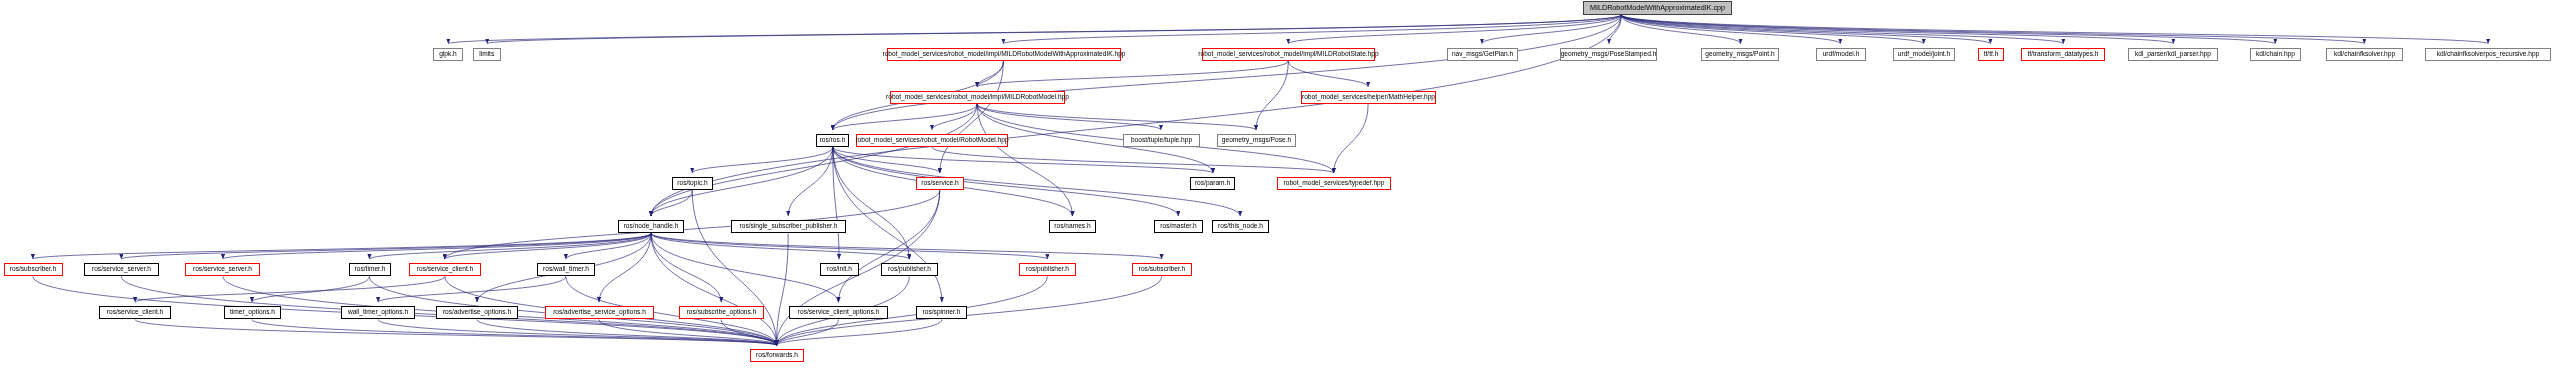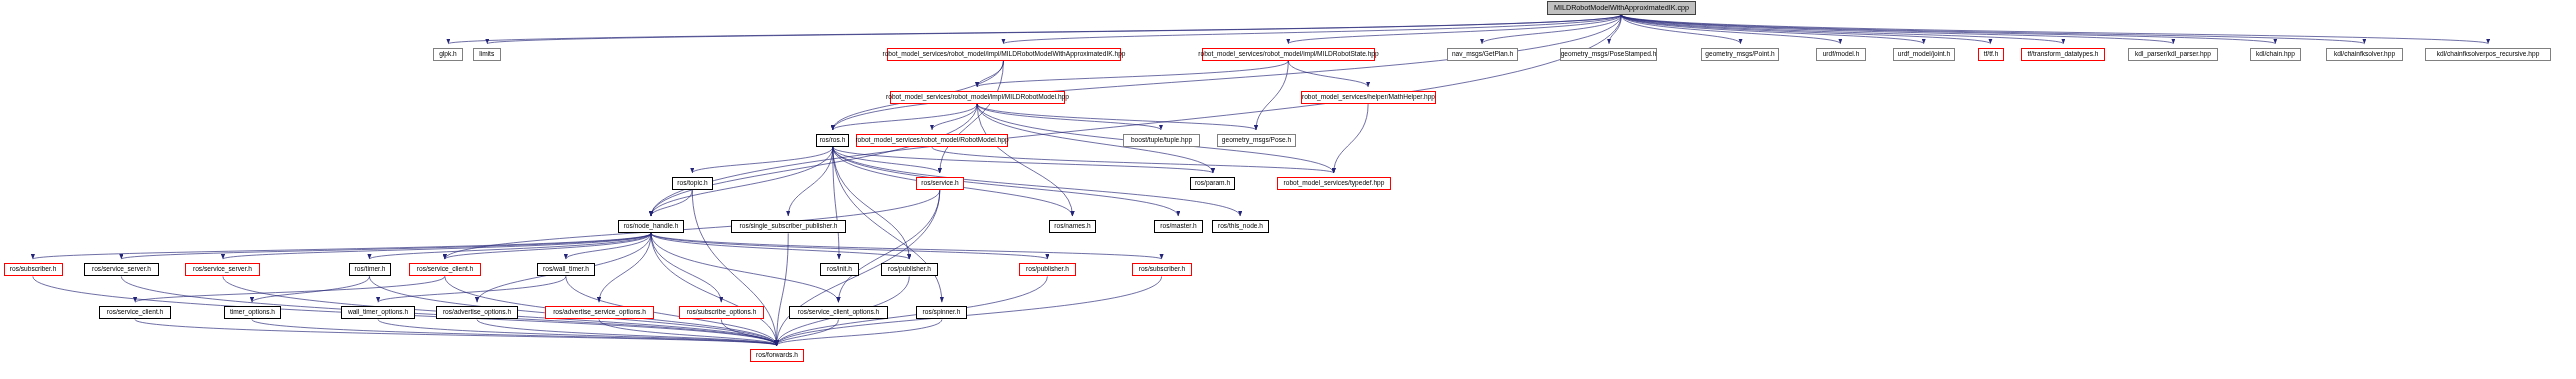--- a/index.html
+++ b/index.html
@@ -35,20 +35,21 @@
     z-index:5;
   }
   .node.red{ border:0.6px solid #ff0000; }
   .node.black{ border:0.6px solid #000000; }
   .node.title{
     background:#c0c0c0;
     border:0.6px solid #404040;
     color:#000000;
     font-size:7.2px;
     height:13.7px;
+    margin-left:36px;
   }
 </style>
 </head>
 <body>
 
 <div id="graph">
   <svg id="edges" viewBox="0 0 4309 635" preserveAspectRatio="none">
     <defs>
       <marker id="arrow" markerWidth="9" markerHeight="7" refX="8.5" refY="3.5" orient="auto" markerUnits="userSpaceOnUse">
         <path d="M0,0 L9,3.5 L0,7 z" fill="#232377"></path>

